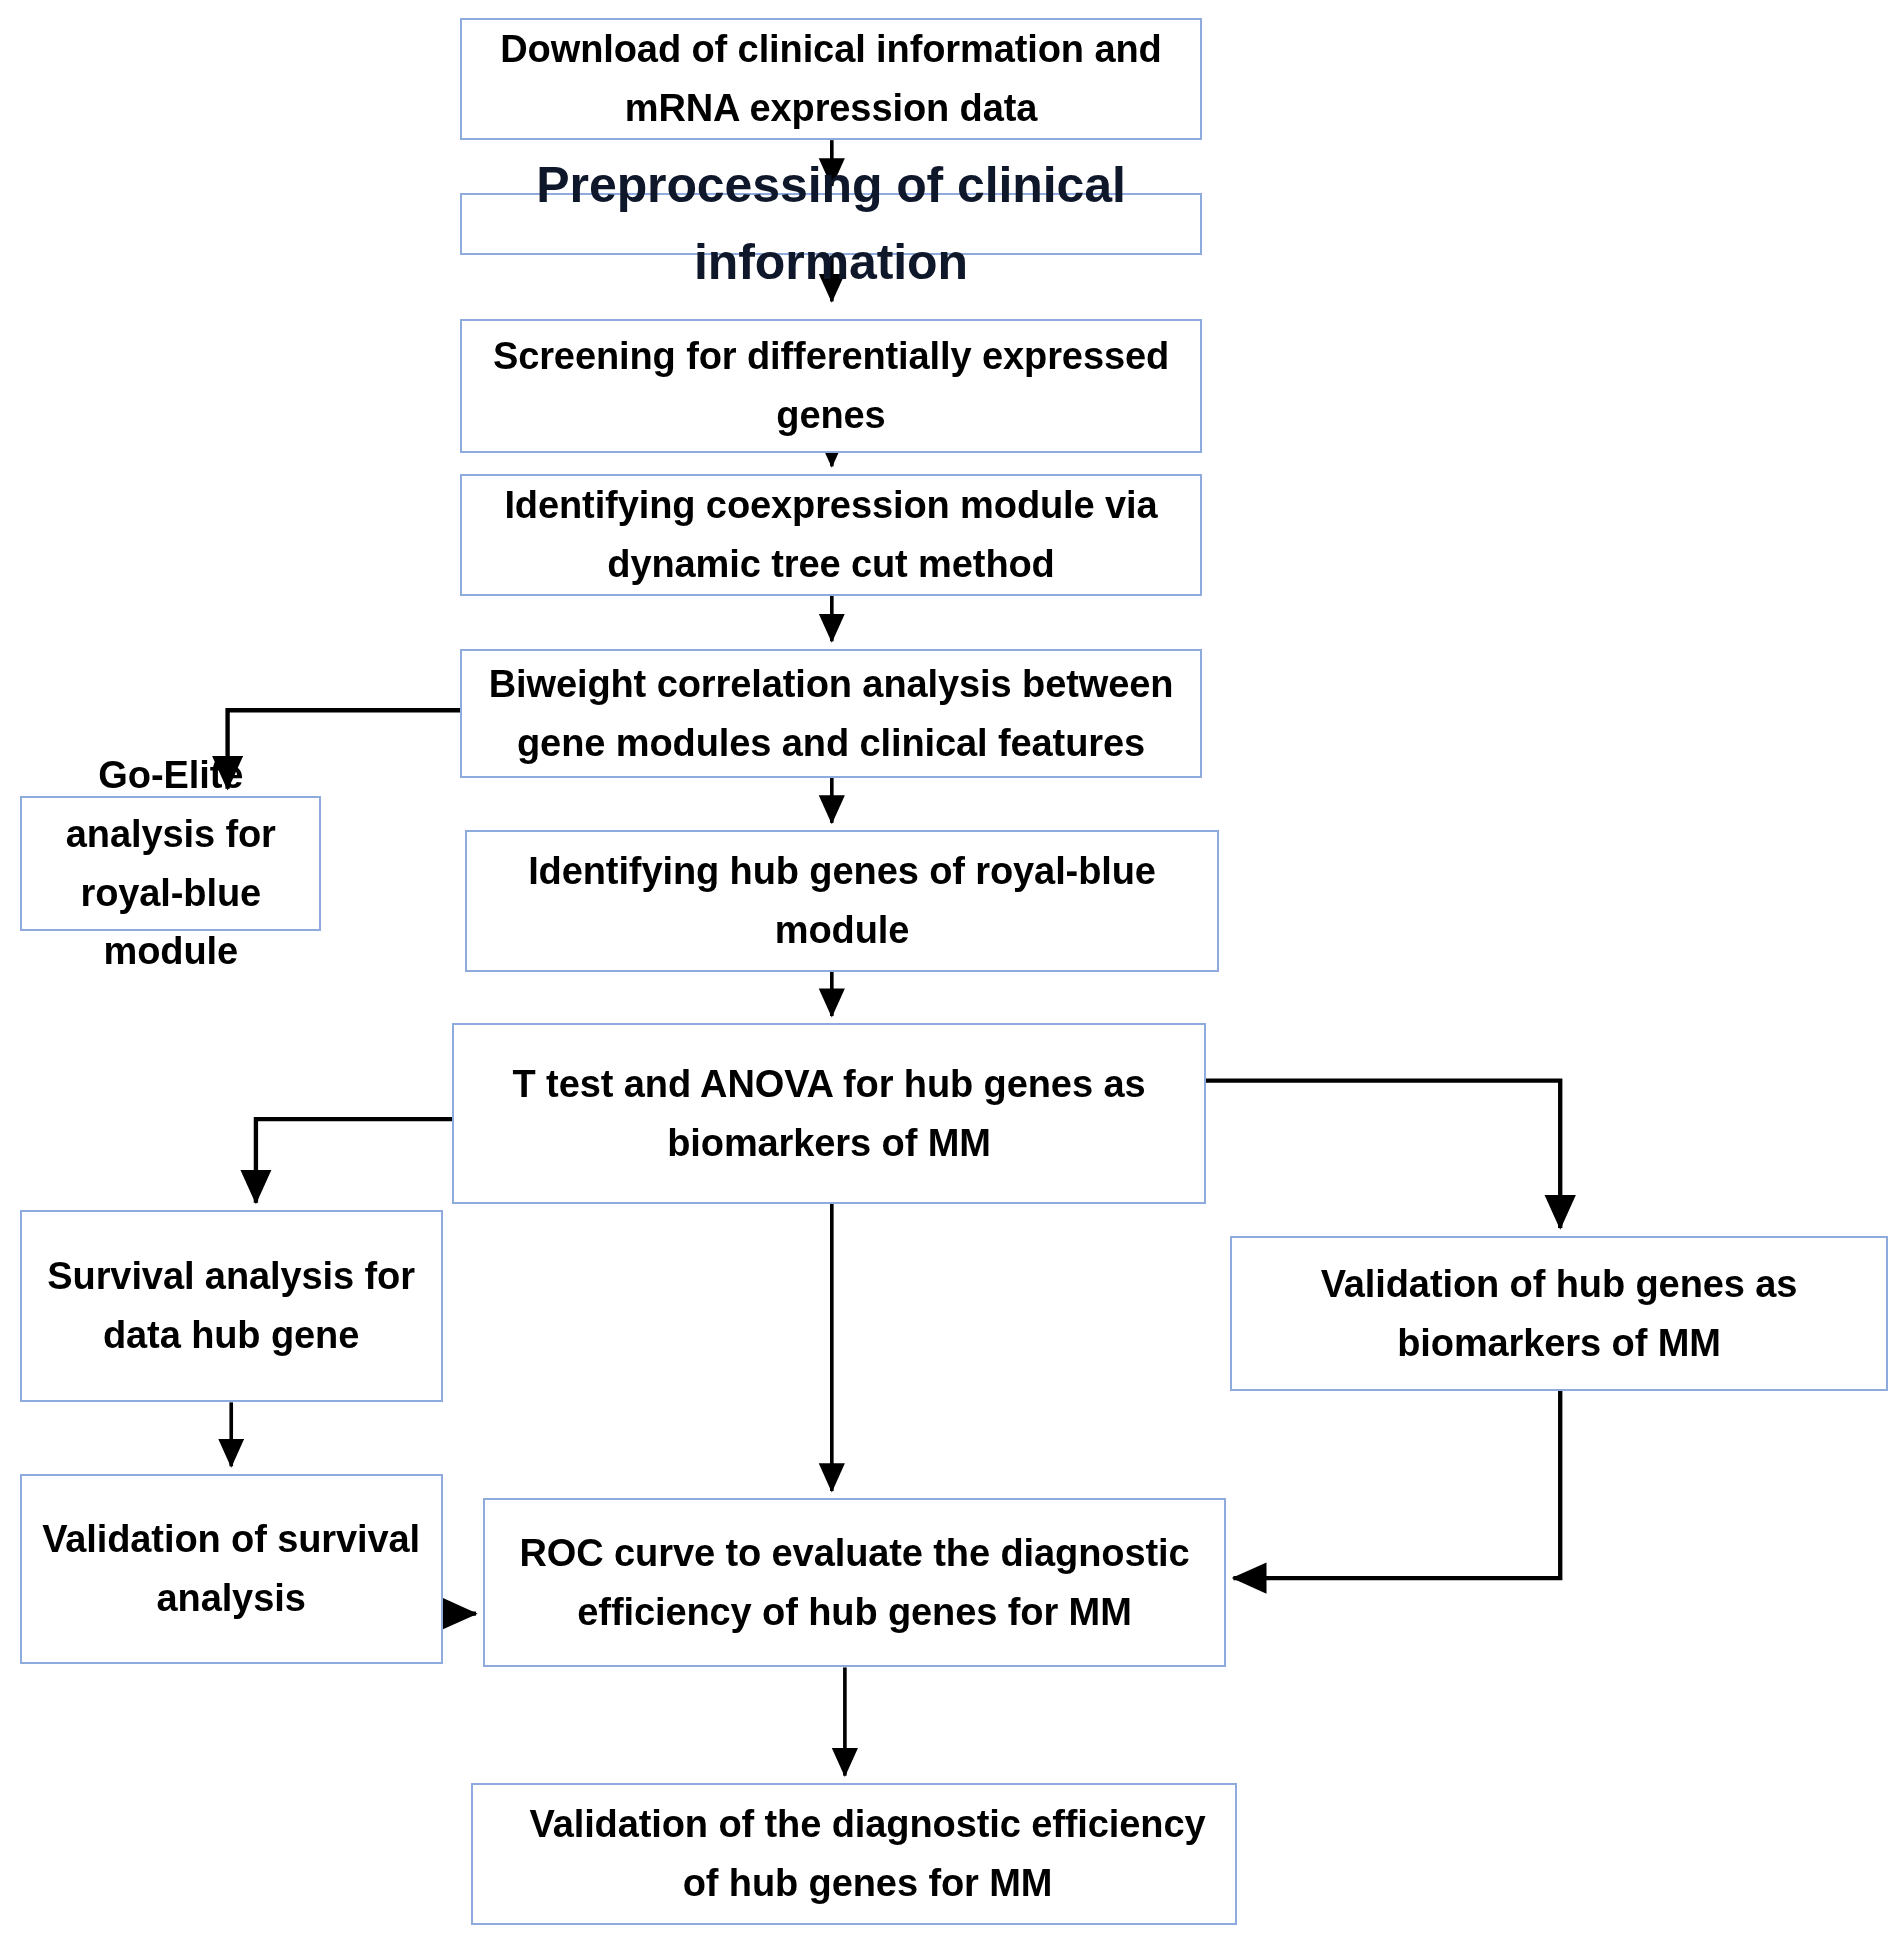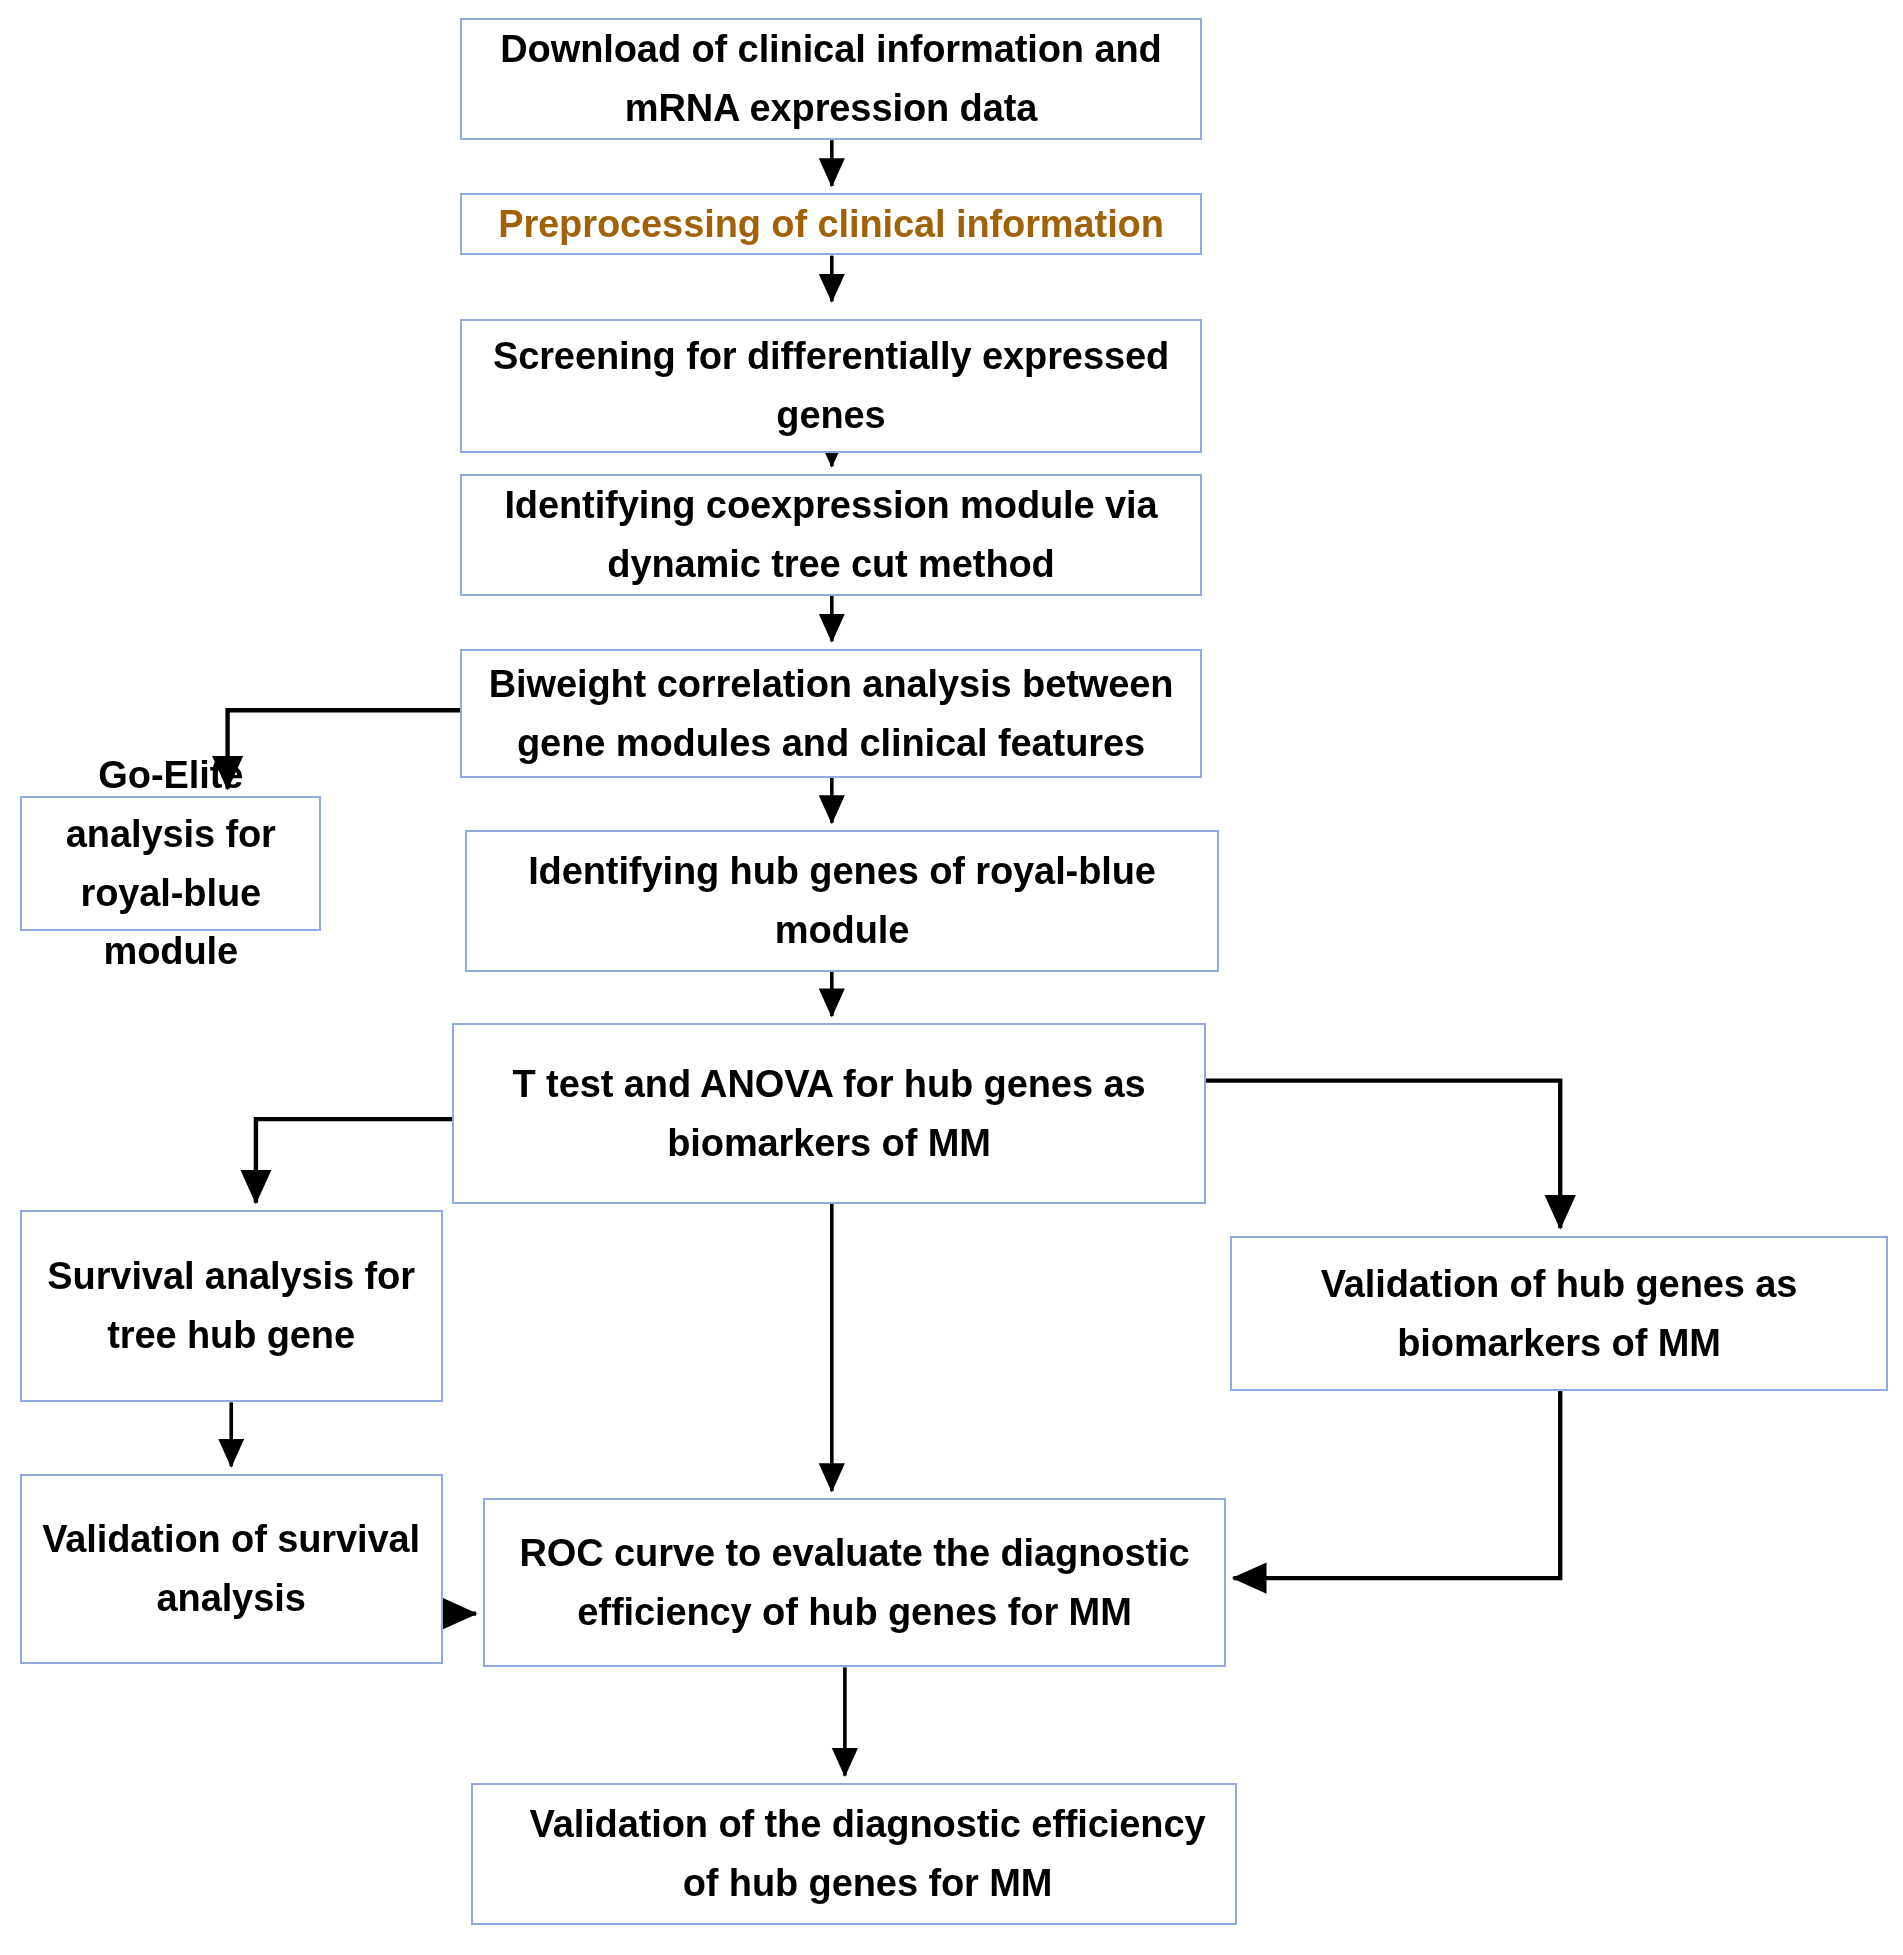--- a/index.html
+++ b/index.html
@@ -107,42 +107,42 @@
 
     <g>
       <line x1="1163" y1="2296" x2="1163" y2="2445" stroke="#000000" stroke-width="5" marker-end="url(#arrowhead)"></line>
     </g>
   </svg>
 
   <div class="node" id="n-download" style="left: 460px; top: 18px; width: 742px; height: 122px; border-color: rgb(143, 170, 220); background: rgb(255, 255, 255);">
     <span class="label" style="font-size: 38px; color: rgb(0, 0, 0);">Download of clinical information and mRNA expression data</span>
   </div>
   <div class="node" id="n-preprocessing" style="left: 460px; top: 193px; width: 742px; height: 62px; border-color: rgb(143, 170, 220); background: rgb(255, 255, 255);">
-    <span class="label" style="font-size: 38px; color: #a16207;">Preprocessing of clinical information</span>
+    <span class="label" style="font-size: 50px; color: #0f172a;">Preprocessing of clinical information</span>
   </div>
   <div class="node" id="n-screening" style="left: 460px; top: 319px; width: 742px; height: 134px; border-color: rgb(143, 170, 220); background: rgb(255, 255, 255);">
     <span class="label" style="font-size: 38px; color: rgb(0, 0, 0);">Screening for differentially expressed genes</span>
   </div>
   <div class="node" id="n-coexpression" style="left: 460px; top: 474px; width: 742px; height: 122px; border-color: rgb(143, 170, 220); background: rgb(255, 255, 255);">
     <span class="label" style="font-size: 38px; color: rgb(0, 0, 0);">Identifying coexpression module via dynamic tree cut method</span>
   </div>
   <div class="node" id="n-biweight" style="left: 460px; top: 649px; width: 742px; height: 129px; border-color: rgb(143, 170, 220); background: rgb(255, 255, 255);">
     <span class="label" style="font-size: 38px; color: rgb(0, 0, 0);">Biweight correlation analysis between gene modules and clinical features</span>
   </div>
   <div class="node" id="n-go-elite" style="left: 20.3px; top: 796px; width: 301px; height: 135px; border-color: rgb(143, 170, 220); background: rgb(255, 255, 255);">
     <span class="label" style="font-size: 38px; color: rgb(0, 0, 0);">Go-Elite analysis for royal-blue module</span>
   </div>
   <div class="node" id="n-hubgenes" style="left: 465px; top: 830px; width: 754px; height: 142px; border-color: rgb(143, 170, 220); background: rgb(255, 255, 255);">
     <span class="label" style="font-size: 38px; color: rgb(0, 0, 0);">Identifying hub genes of royal-blue module</span>
   </div>
   <div class="node" id="n-ttest" style="left: 452px; top: 1023px; width: 754px; height: 181px; border-color: rgb(143, 170, 220); background: rgb(255, 255, 255);">
     <span class="label" style="font-size: 38px; color: rgb(0, 0, 0);">T test and ANOVA for hub genes as biomarkers of MM</span>
   </div>
   <div class="node" id="n-survival" style="left: 19.6px; top: 1210px; width: 423px; height: 192px; border-color: rgb(143, 170, 220); background: rgb(255, 255, 255);">
-    <span class="label" style="font-size: 38px; color: rgb(0, 0, 0);">Survival analysis for tree hub gene</span>
+    <span class="label" style="font-size: 38px; color: rgb(0, 0, 0);">Survival analysis for data hub gene</span>
   </div>
   <div class="node" id="n-validation-survival" style="left: 19.6px; top: 1474px; width: 423px; height: 190px; border-color: rgb(143, 170, 220); background: rgb(255, 255, 255);">
     <span class="label" style="font-size: 38px; color: rgb(0, 0, 0);">Validation of survival analysis</span>
   </div>
   <div class="node" id="n-validation-hub" style="left: 1230px; top: 1236px; width: 658px; height: 155px; border-color: rgb(143, 170, 220); background: rgb(255, 255, 255);">
     <span class="label" style="font-size: 38px; color: rgb(0, 0, 0);">Validation of hub genes as biomarkers of MM</span>
   </div>
   <div class="node" id="n-roc" style="left: 483px; top: 1498px; width: 743px; height: 169px; border-color: rgb(143, 170, 220); background: rgb(255, 255, 255);">
     <span class="label" style="font-size: 38px; color: rgb(0, 0, 0);">ROC curve to evaluate the diagnostic efficiency of hub genes for MM</span>
   </div>

